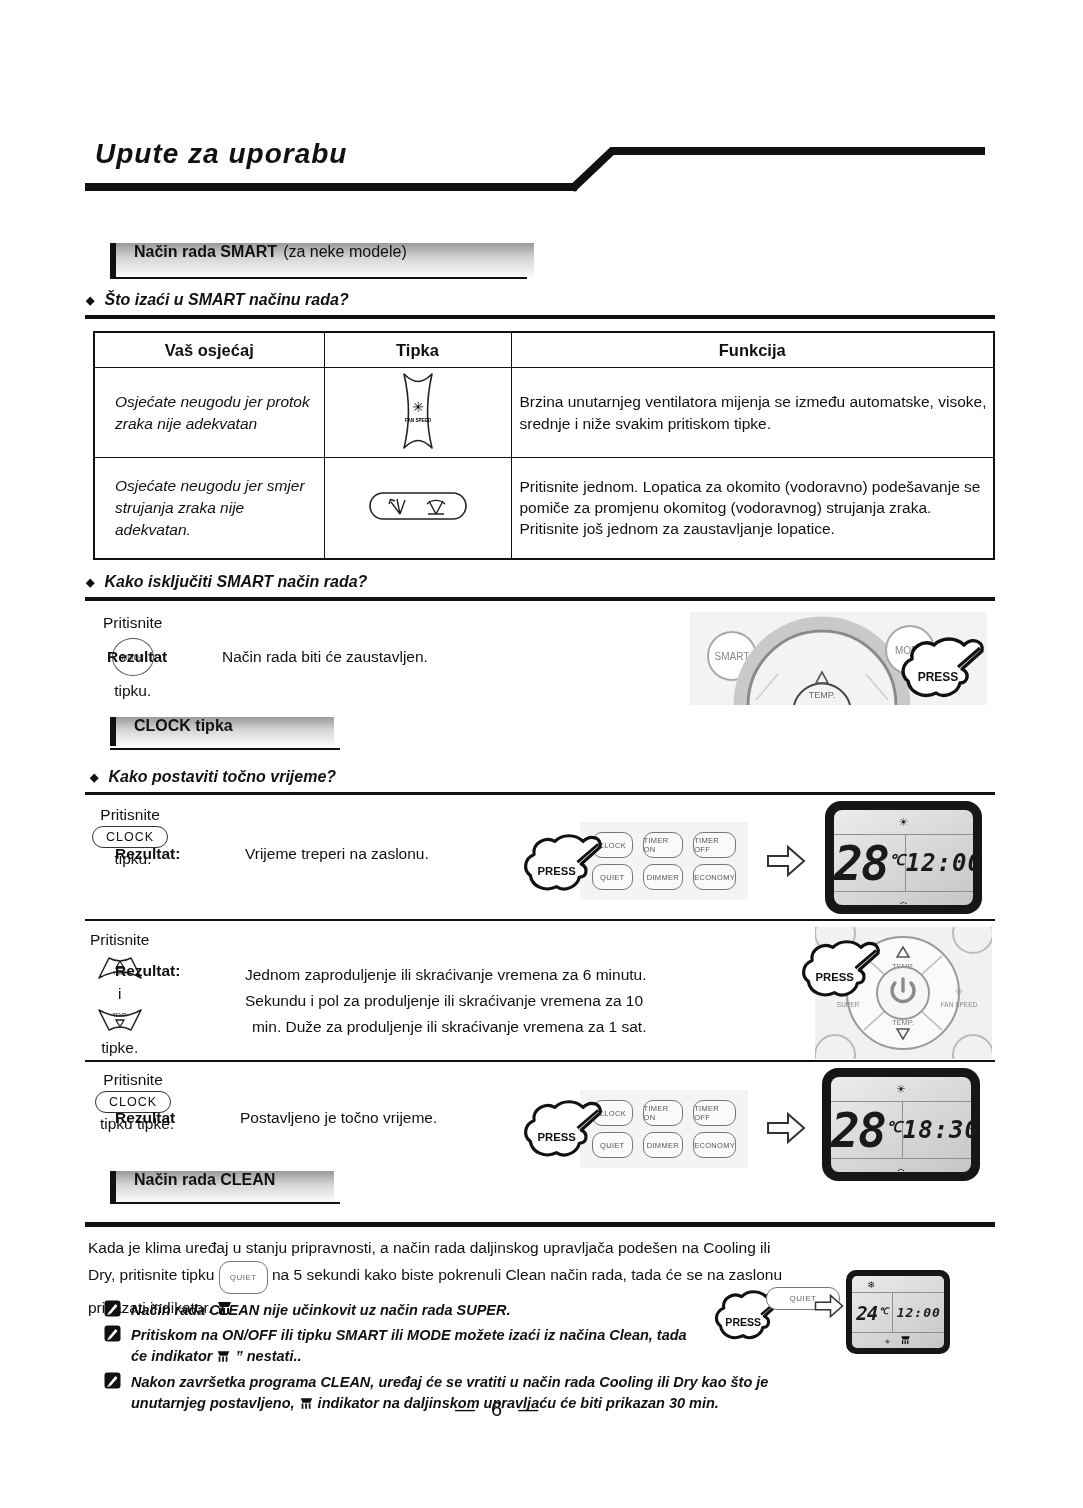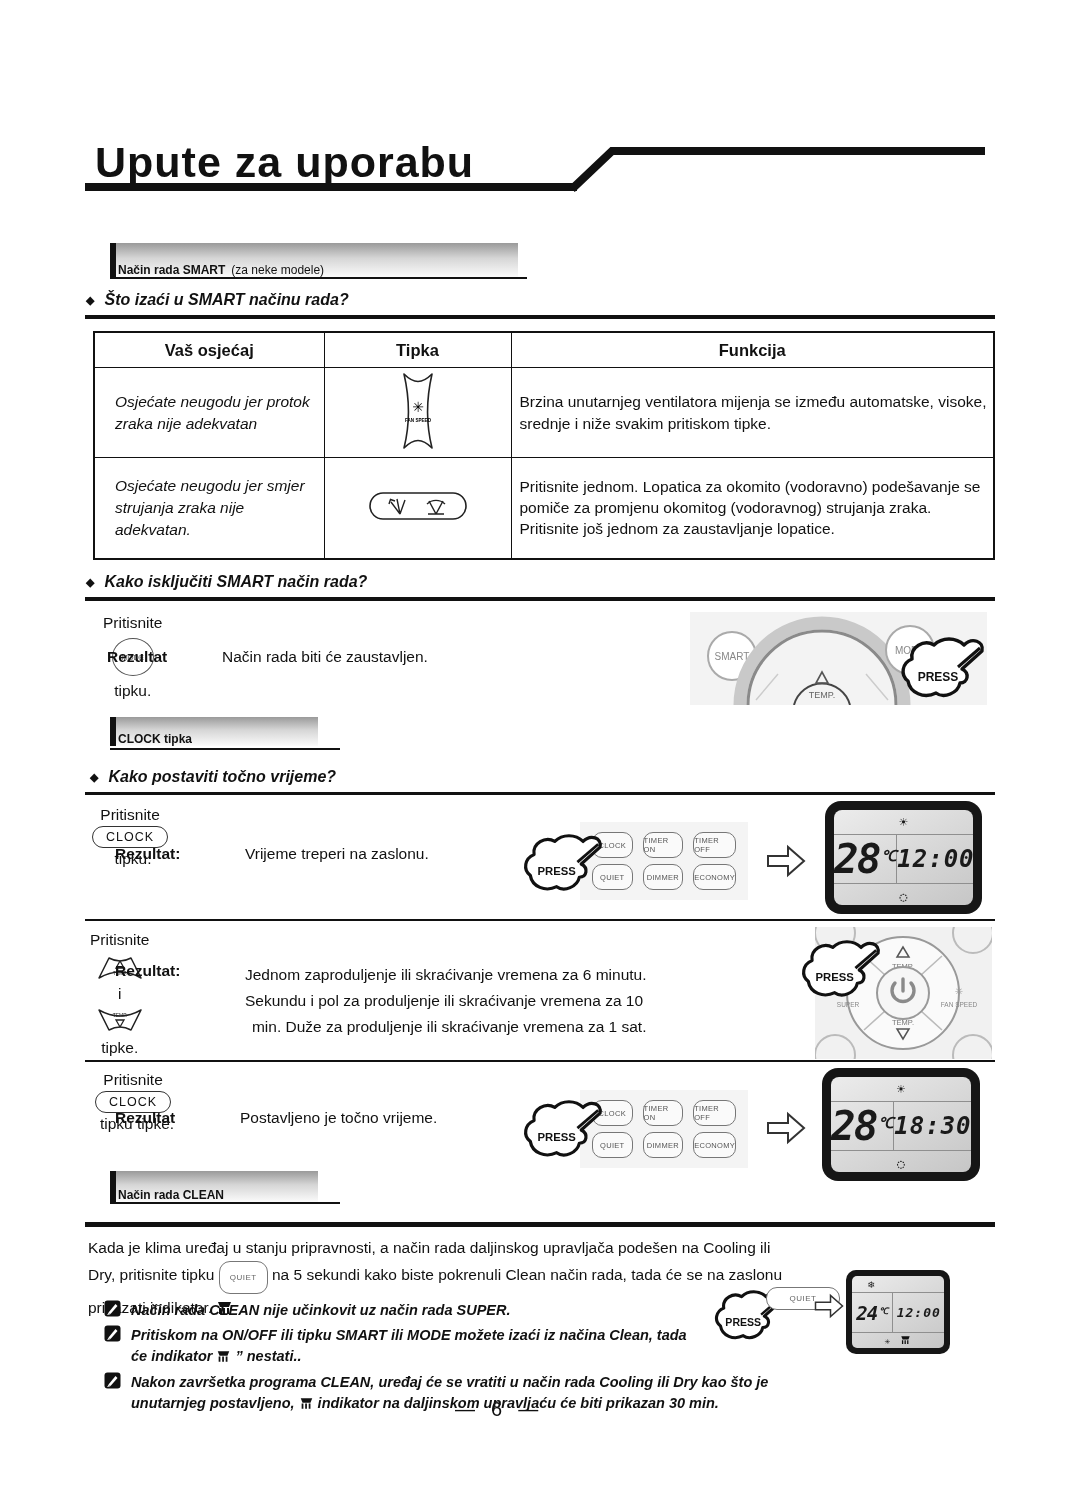--- a/index.html
+++ b/index.html
@@ -1,23 +1,23 @@
 <!DOCTYPE html>
 <html><head>
 <meta charset="utf-8">
 <style>
   html,body{margin:0;padding:0;background:#e8e8e8;}
   .page{position:relative;width:1083px;height:1508px;background:#fff;margin:0 auto;
         font-family:"Liberation Sans",sans-serif;color:#111;overflow:hidden;}
   .abs{position:absolute;}
   .rule{position:absolute;background:#111;}
-  .title{font-size:43px;font-weight:bold;letter-spacing:1px;}
+  .title{font-size:28px;font-weight:bold;font-style:italic;letter-spacing:1px;}
   .sec-head{position:absolute;border-left:6px solid #111;
     background:linear-gradient(180deg,#9a9a9a 0%,#d6d6d6 45%,#fbfbfb 100%);
-    display:flex;align-items:flex-end;padding-left:2px;font-size:12px;}
+    display:flex;align-items:flex-start;padding-left:18px;font-size:16px;}
   .sec-head .b{font-weight:bold;}
   .sec-head .r{font-weight:normal;margin-left:6px;}
   .q{position:absolute;font-size:16px;font-weight:bold;font-style:italic;display:flex;align-items:center;gap:10px;}
   .q .diamond{font-size:11px;font-style:normal;}
   .body-txt{font-size:15.5px;line-height:1.4;}
   .step-line{position:absolute;display:flex;align-items:center;gap:6px;font-size:15.5px;flex-direction:column;}
   .res-label{position:absolute;font-size:15.5px;font-weight:bold;}
   .res-text{position:absolute;font-size:15.5px;}
   .circle-btn{display:inline-flex;width:40px;height:36px;border:1.5px solid #555;border-radius:50%;
     align-items:center;justify-content:center;font-size:7.5px;color:#555;background:#fff;}
@@ -39,21 +39,21 @@
   .btn-panel .rp{border:1.4px solid #777;border-radius:10px;background:#fafafa;color:#555;
     display:flex;align-items:center;justify-content:center;font-size:7.5px;letter-spacing:0.3px;}
   
   .lcd{position:absolute;background:#161616;border-radius:16px;padding:9px;box-sizing:border-box;}
   .lcd-screen{width:100%;height:100%;border-radius:8px;
     background:linear-gradient(150deg,#ececec,#c6c6c6);display:flex;flex-direction:column;
     font-family:"DejaVu Sans Mono",monospace;font-style:italic;font-weight:bold;color:#1a1a1a;}
   .lcd-top{flex:0 0 24px;display:flex;align-items:center;justify-content:center;font-size:14px;font-style:normal;}
   .lcd-mid{flex:1;display:flex;border-top:1px solid #8f8f8f;border-bottom:1px solid #8f8f8f;}
   .lcd-temp{flex:0 0 44%;border-right:1px solid #8f8f8f;display:flex;align-items:center;justify-content:center;}
-  .lcd-temp .t{font-size:41px;letter-spacing:-2px;}
+  .lcd-temp .t{font-size:48px;letter-spacing:-2px;}
   .lcd-temp .u{font-size:15px;margin-left:2px;margin-top:-8px;}
   .lcd-time{flex:1;display:flex;align-items:center;justify-content:center;font-size:24px;letter-spacing:1px;}
   .lcd-bot{flex:0 0 24px;display:flex;align-items:center;justify-content:center;gap:10px;font-size:13px;font-style:normal;}
   .lcd-sm .lcd-top{flex-basis:16px;font-size:10px;justify-content:flex-start;padding-left:16px;}
   .lcd-sm .lcd-temp .t{font-size:19px;letter-spacing:-1px;}
   .lcd-sm .lcd-temp .u{font-size:9px;margin-top:-4px;}
   .lcd-sm .lcd-time{font-size:13px;}
   .lcd-sm .lcd-bot{flex-basis:15px;font-size:9px;}
   
   .hand{position:absolute;}

